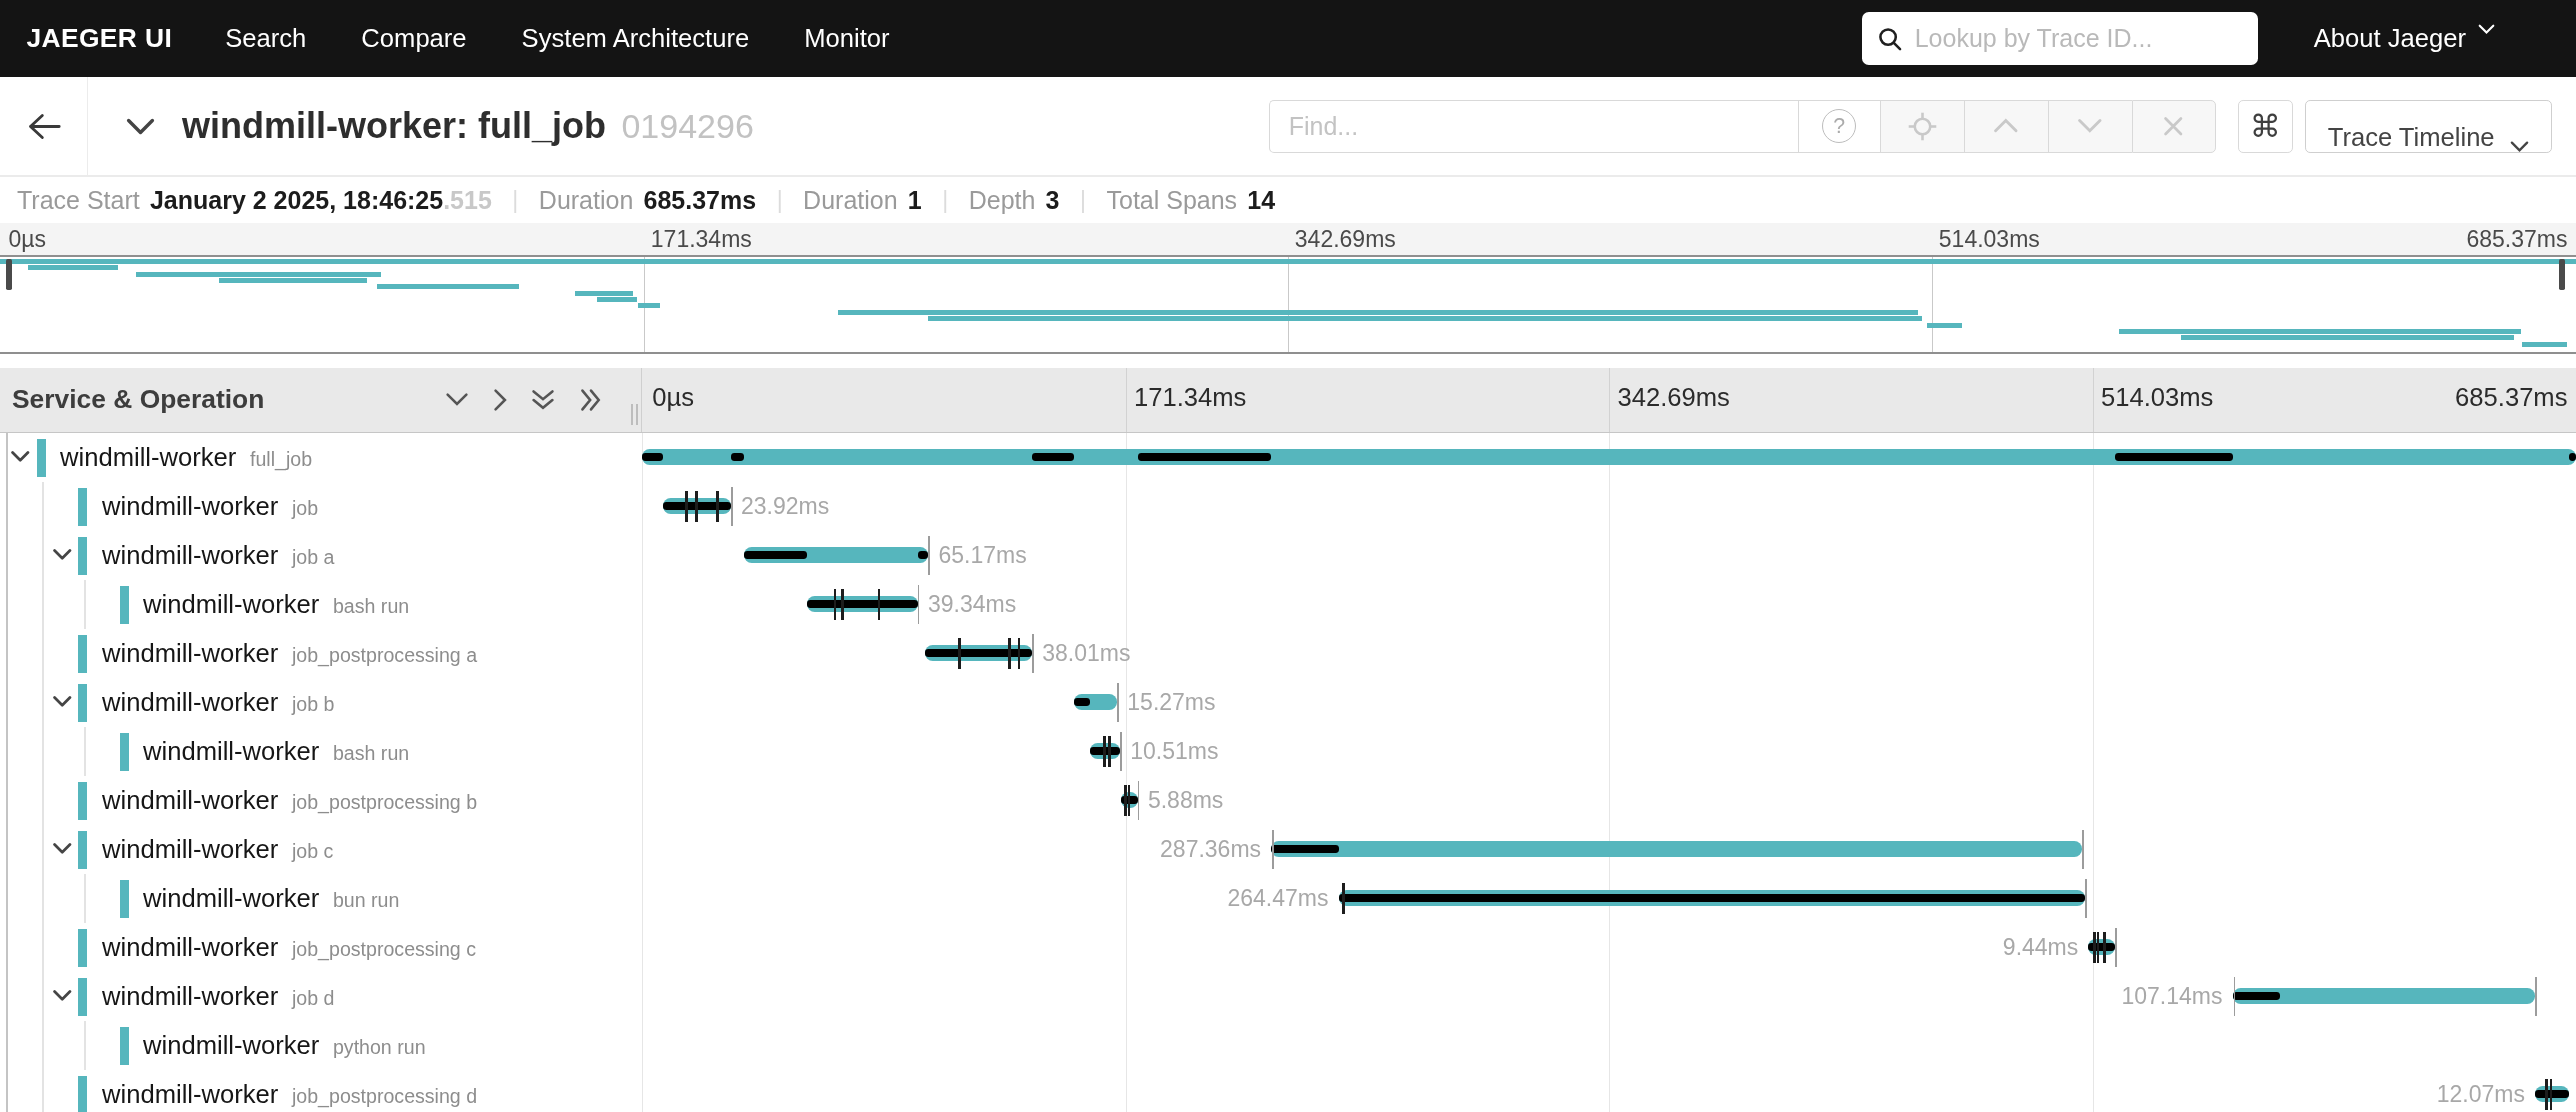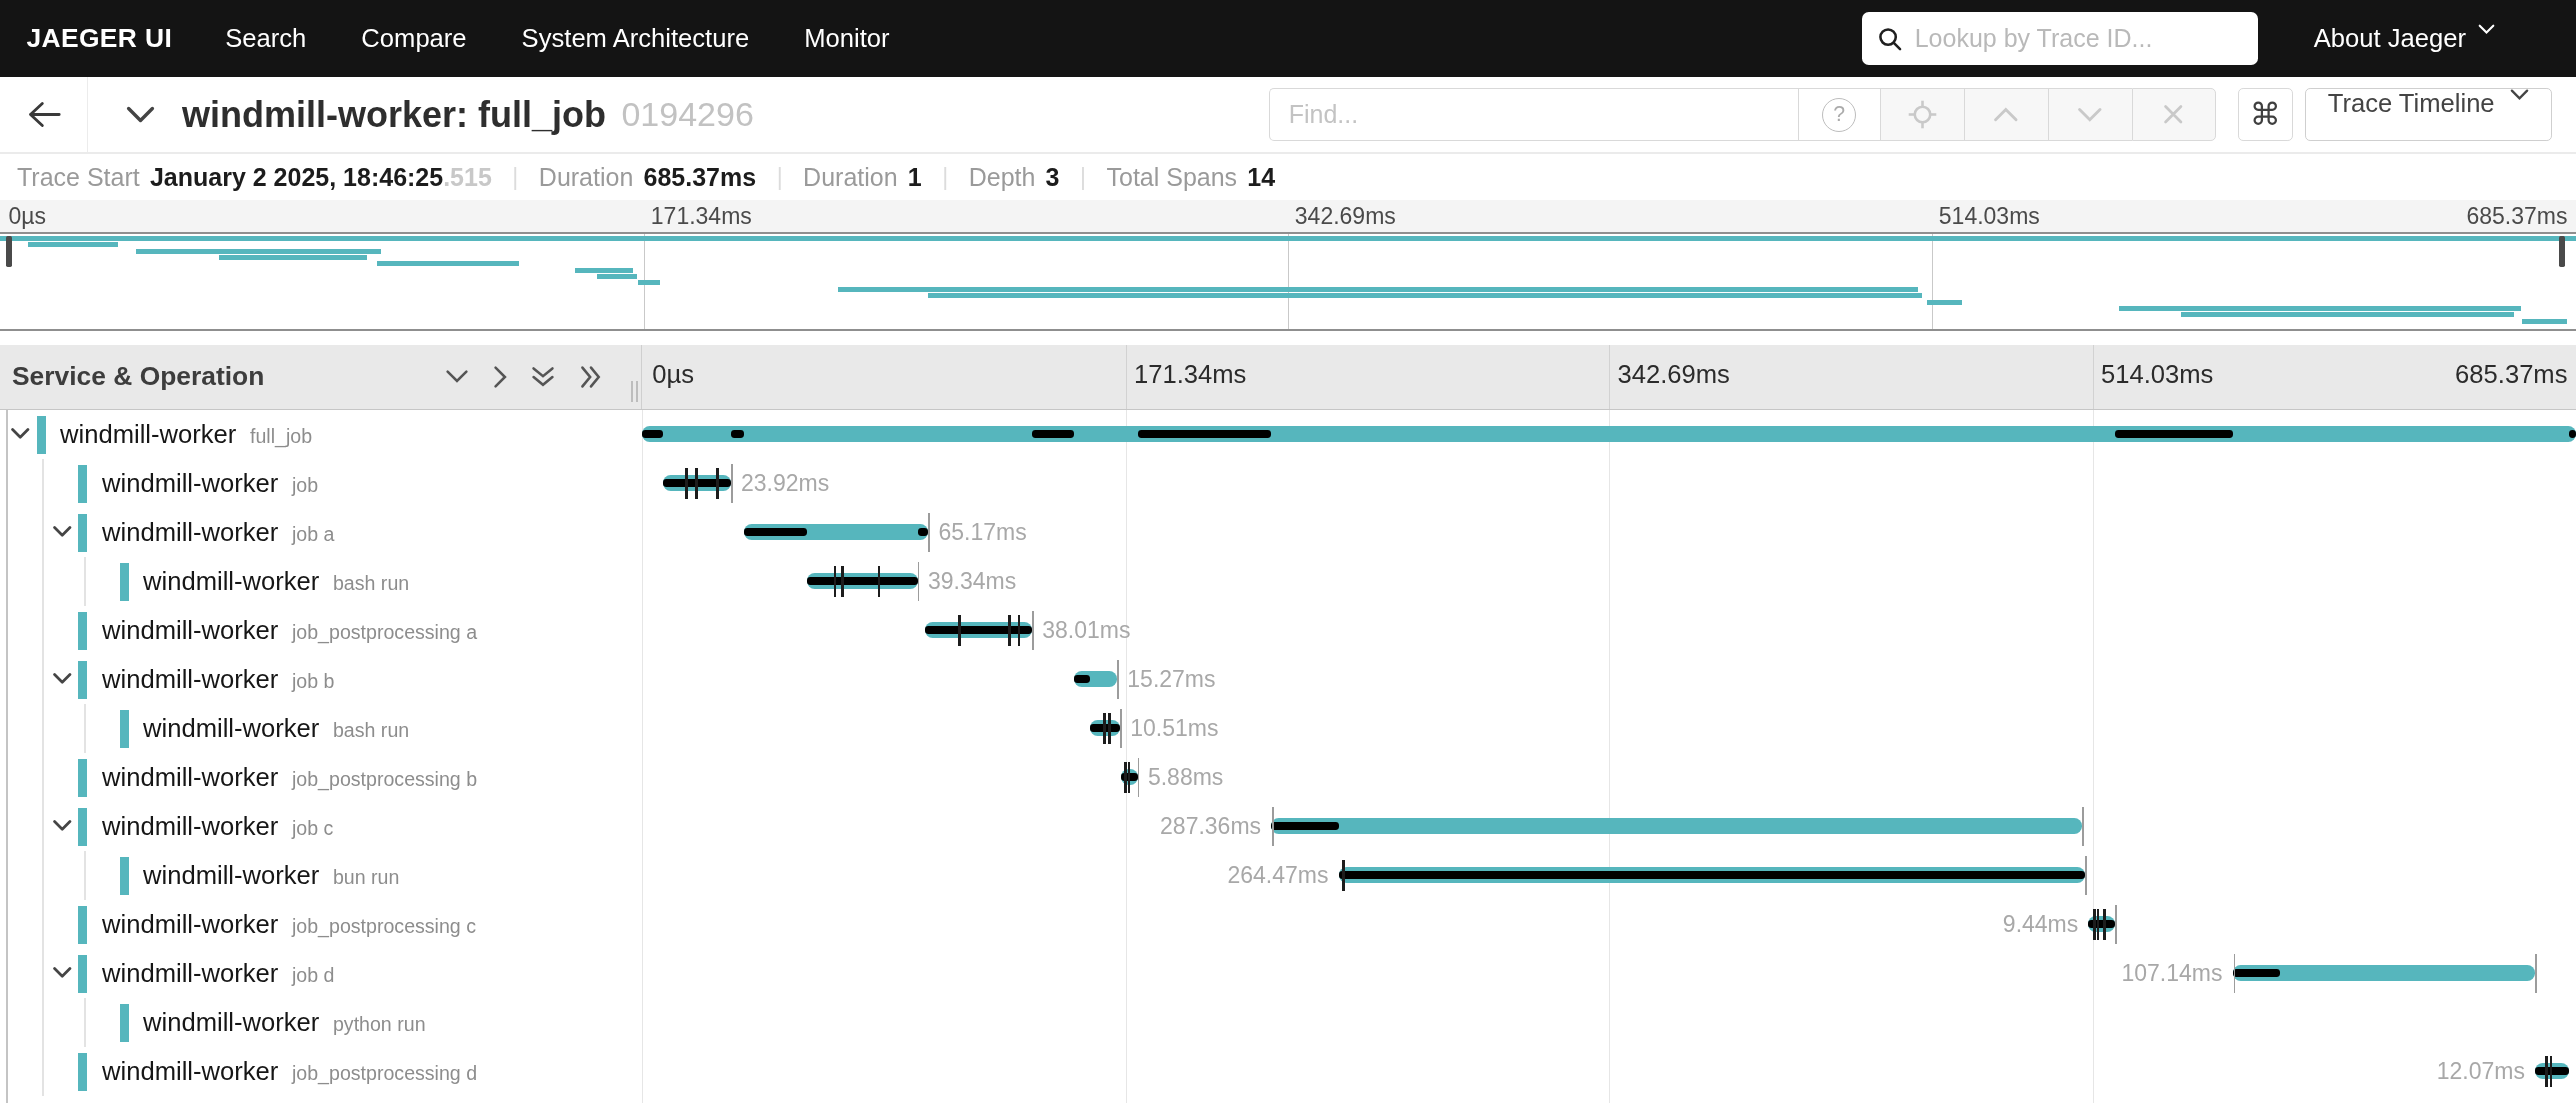--- a/index.html
+++ b/index.html
@@ -12,42 +12,42 @@
   .brand { color: #fff; font-size: 26.4px; font-weight: bold; margin-right: 53px; letter-spacing: 0.4px; }
   .nav-item { color: #fff; font-size: 25.6px; margin-right: 55px; cursor: pointer; }
   .nav-search { margin-left: auto; width: 396px; height: 53px; background: #fff;
     border-radius: 6.8px; display: flex; align-items: center; padding: 0 15.4px; }
   .nav-search input { border: 0; outline: 0; font-size: 25px; color: #333; width: 100%;
     font-family: "Liberation Sans", sans-serif; margin-left: 12px; }
   .nav-search input::placeholder { color: #b9b9b9; }
   .about { color: #fff; font-size: 25.6px; margin-left: 56px; display: flex; align-items: flex-start; gap: 12px; cursor: pointer; }
 
   
-  .thead { height: 75px; display: flex; align-items: center; padding-right: 24px; }
+  .thead { height: 98px; display: flex; align-items: center; padding-right: 24px; }
   .back { width: 88px; height: 100%; border-right: 1.7px solid #ececec; display: flex;
     align-items: center; justify-content: center; cursor: pointer; }
   .collapse-chev { margin-left: 38px; display: flex; cursor: pointer; }
   .ttl { margin-left: 27px; font-size: 36px; font-weight: 600; color: #2e2e2e; white-space: nowrap; }
   .tid { margin-left: 15.4px; font-size: 34px; color: #c2c2c2; }
   .find-group { margin-left: auto; display: flex; height: 53px; }
   .find-input { width: 529px; height: 53px; border: 0.9px solid #d9d9d9; border-right: 0;
     border-radius: 5.1px 0 0 5.1px; font-size: 25px; padding: 0 19px; outline: 0; color:#444;
     font-family: "Liberation Sans", sans-serif; }
   .find-input::placeholder { color: #c3c3c3; }
   .seg { width: 84px; height: 53px; border: 0.9px solid #d9d9d9; border-right: 0;
     display: flex; align-items: center; justify-content: center; background: #f7f7f7; cursor: pointer; }
   .seg.white { background: #fff; width: 82px; }
   .seg:last-child { border-right: 0.9px solid #d9d9d9; border-radius: 0 5.1px 5.1px 0; }
   .help-circ { width: 34px; height: 34px; border: 1.7px solid #bdbdbd; border-radius: 50%;
     color: #ababab; font-size: 21.3px; display: flex; align-items: center; justify-content: center; }
   .kbd-btn { margin-left: 22px; width: 55px; height: 53px; border: 0.9px solid #d9d9d9;
     border-radius: 5.1px; background: #fff; font-size: 31px; color: #3f3f3f; display: flex;
     align-items: center; justify-content: center; cursor: pointer; }
   .view-btn { margin-left: 12px; height: 53px; border: 0.9px solid #cfcfcf; border-radius: 5.1px;
-    background: #fff; padding: 0 22px; display: flex; align-items: flex-start; gap: 15.4px;
+    background: #fff; padding: 0 22px; display: flex; align-items: flex-end; gap: 15.4px;
     font-size: 25.6px; color: #444; cursor: pointer; white-space: nowrap; }
 
   
   .summary { height: 48px; border-top: 2.6px solid #ebebeb; display: flex; align-items: center;
     padding-left: 17px; font-size: 25px; white-space: nowrap; }
   .s-label { color: #9a9a9a; margin-right: 10.2px; }
   .s-val { color: #1c1c1c; font-weight: bold; }
   .s-frac { color: #c8c8c8; }
   .s-sep { color: #dcdcdc; margin: 0 20.5px; font-size: 23px; }
 

